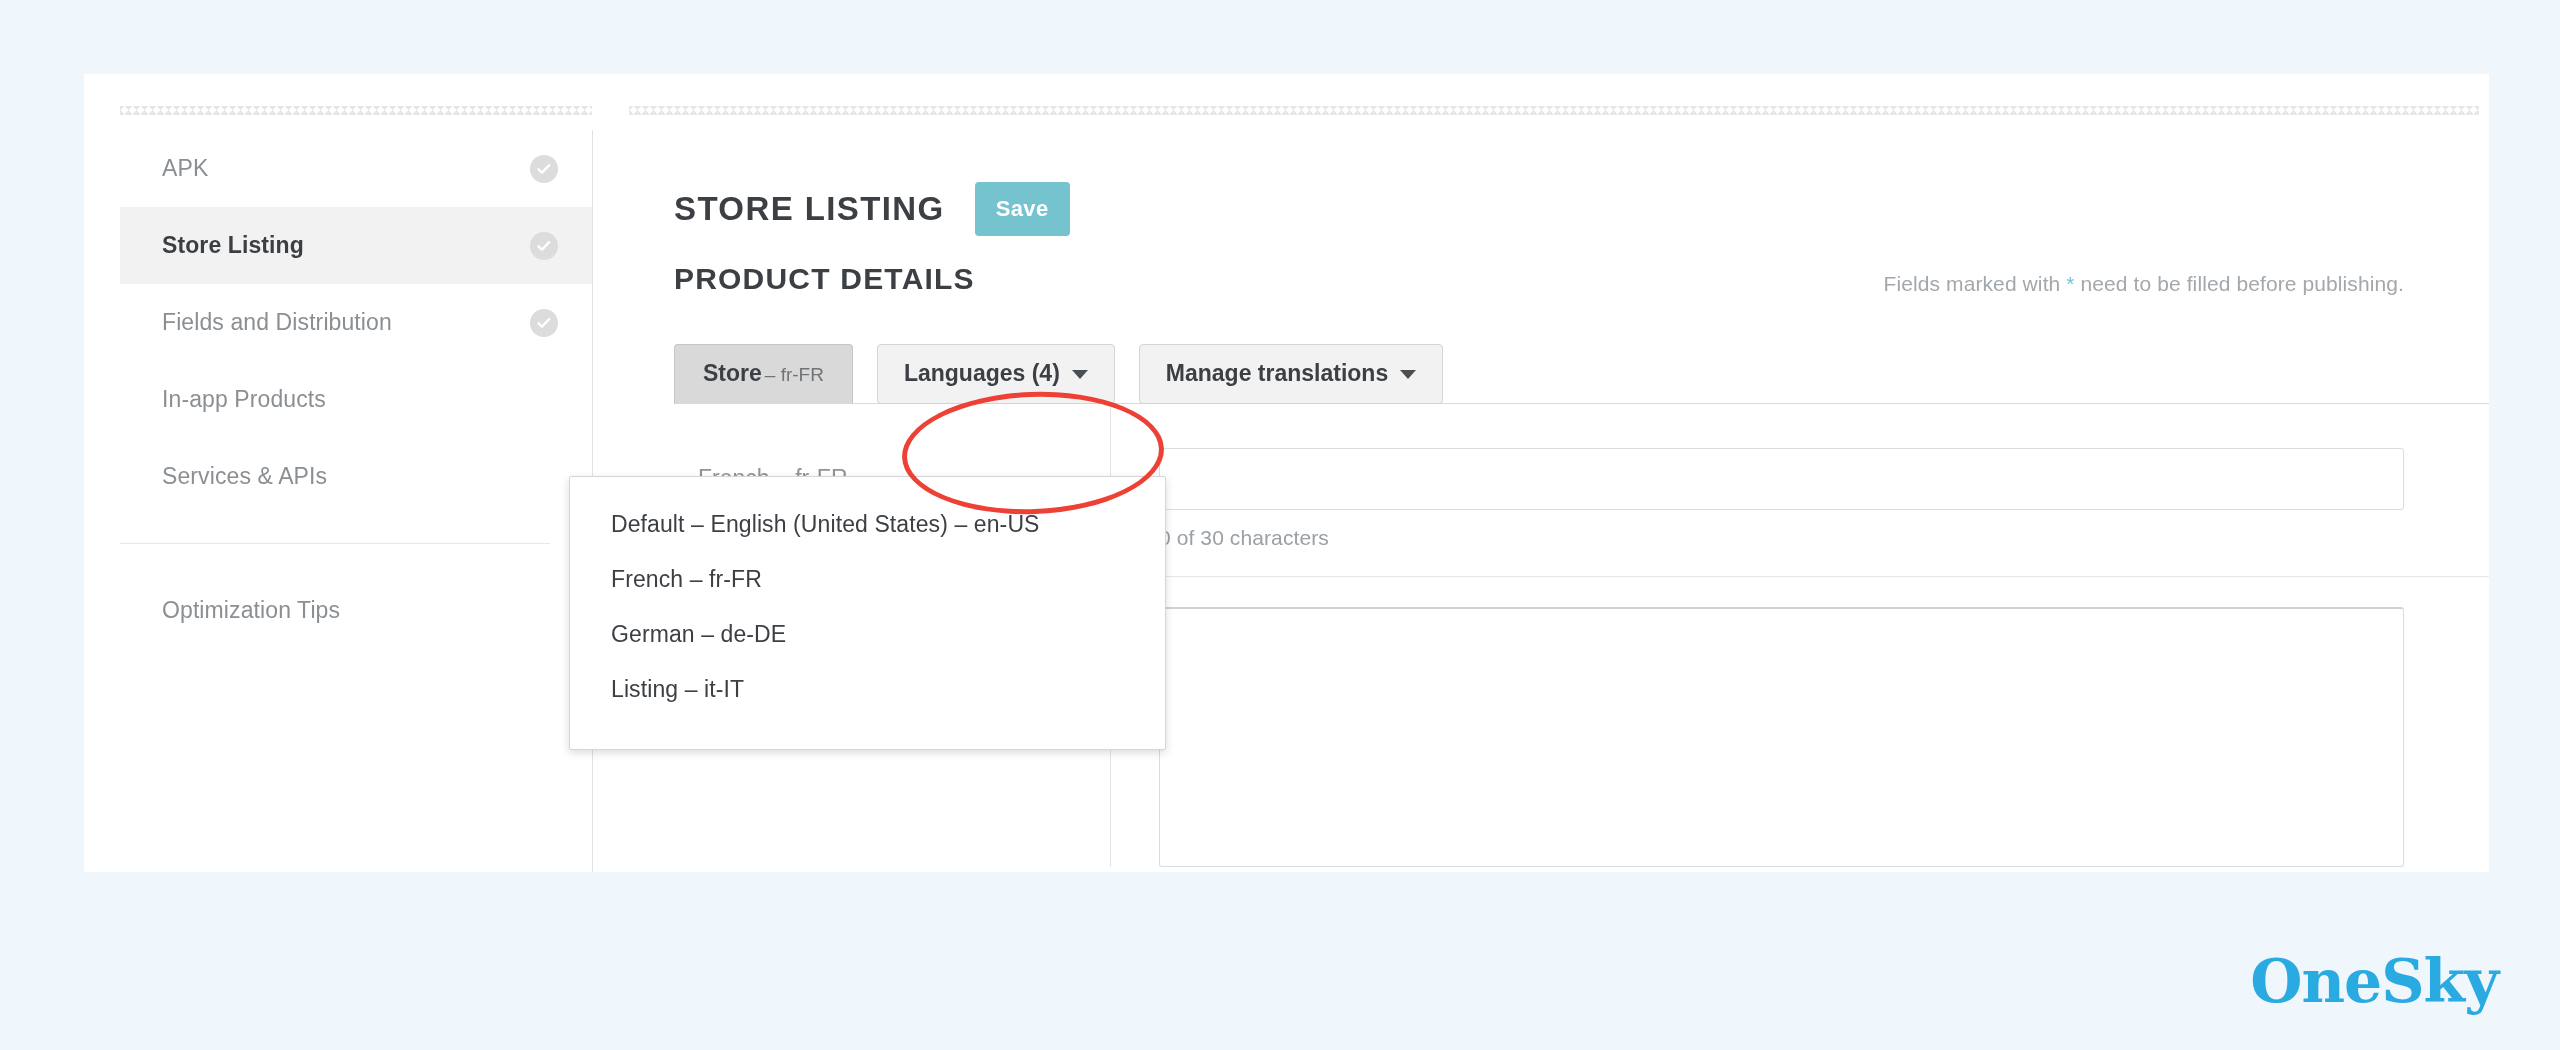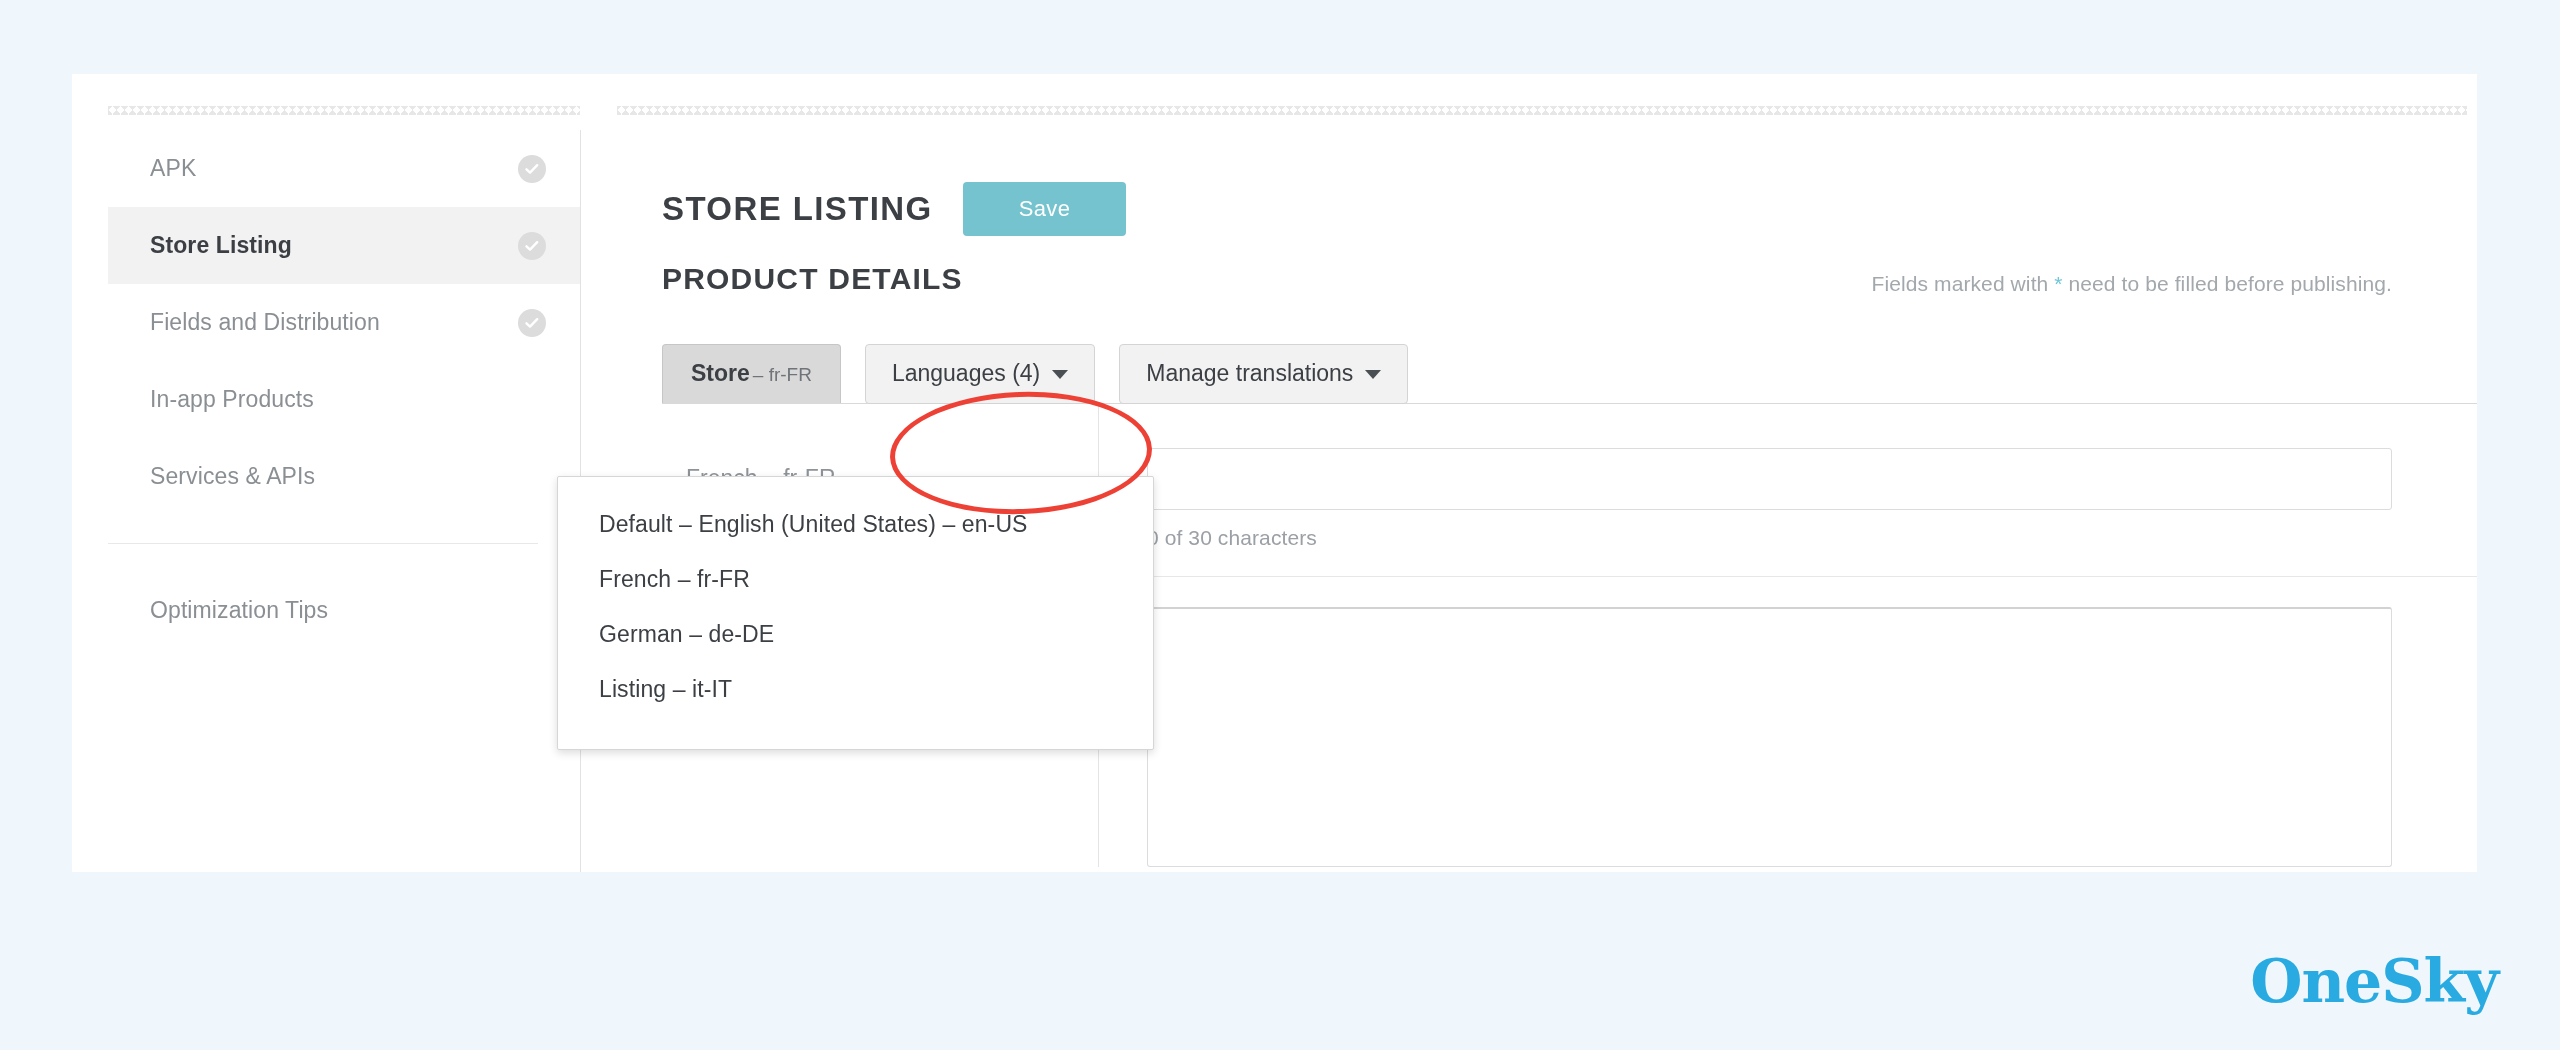--- a/index.html
+++ b/index.html
@@ -12,21 +12,21 @@
 
   body {
     background: #eff6fc;
     font-family: "Liberation Sans", sans-serif;
     -webkit-font-smoothing: antialiased;
   }
 
   
   .screenshot-card {
     position: absolute;
-    left: 72px;
+    left: 84px;
     top: 74px;
     width: 2405px;
     height: 798px;
     background: #ffffff;
     overflow: hidden;
   }
 
   
   .torn-edge {
     position: absolute;
@@ -112,22 +112,22 @@
     color: #3c4045;
     letter-spacing: 1.4px;
   }
   .save-button {
     background: #75c3ce;
     color: #ffffff;
     border: none;
     border-radius: 4px;
     font-family: "Liberation Sans", sans-serif;
     font-size: 22px;
-    font-weight: normal;
-    padding: 14px 56px;
+    font-weight: bold;
+    padding: 14px 21px;
     cursor: pointer;
     letter-spacing: 0.4px;
   }
 
   .section-row {
     display: flex;
     align-items: flex-end;
     justify-content: space-between;
     margin-top: 24px;
     padding-right: 85px;
@@ -172,21 +172,21 @@
     color: #6f7479;
     margin-left: 3px;
   }
 
   .dd-button {
     background: #f2f2f2;
     border: 1px solid #d4d4d4;
     border-radius: 4px;
     padding: 15px 26px 16px;
     font-size: 23px;
-    font-weight: normal;
+    font-weight: bold;
     color: #3c4045;
     cursor: pointer;
     white-space: nowrap;
     font-family: "Liberation Sans", sans-serif;
   }
   .caret {
     display: inline-block;
     margin-left: 12px;
     border-left: 8px solid transparent;
     border-right: 8px solid transparent;

